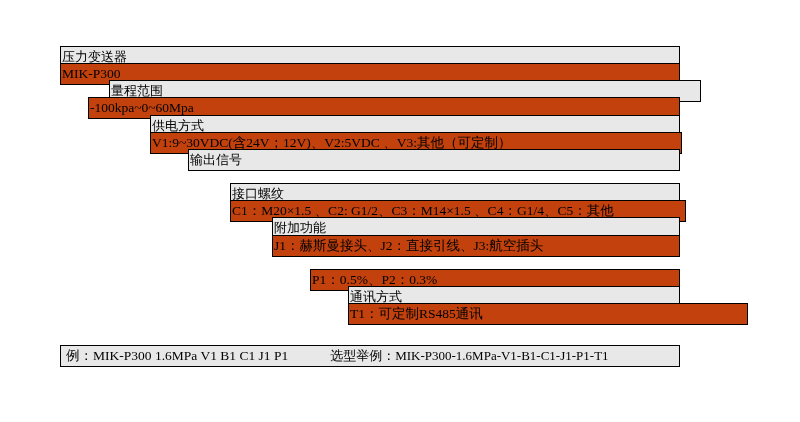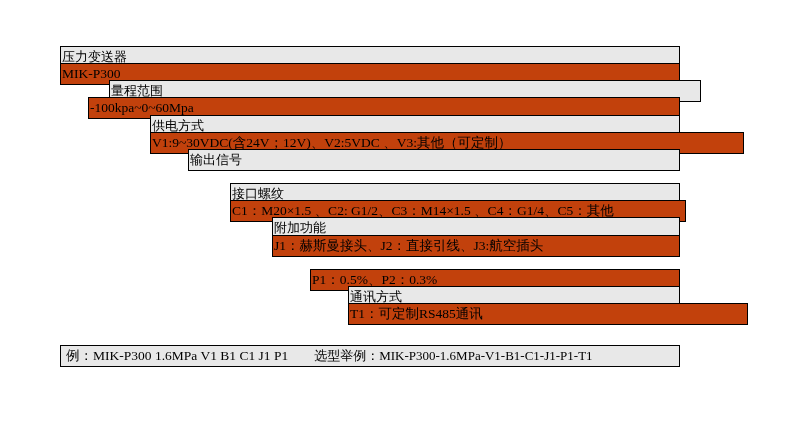--- a/index.html
+++ b/index.html
@@ -57,20 +57,21 @@
   #example-row {
     position: absolute;
     box-sizing: border-box;
     border: 1px solid #000000;
     background: #e8e8e8;
     height: 22px;
     display: flex;
     align-items: center;
     overflow: hidden;
     white-space: nowrap;
+    gap: 16px;
   }
   #example-row .ex-left {
     font-family: "Liberation Serif", serif;
     font-size: 13.5px;
     padding-left: 5px;
     letter-spacing: 0px;
   }
   #example-row .ex-right {
     font-family: "Liberation Serif", serif;
     font-size: 13px;
@@ -89,21 +90,21 @@
     </div>
     <div class="row title head" style="left: 73px; top: 80px; width: 592px; margin-left: 36px;">
       <span class="txt">量程范围</span>
     </div>
     <div class="row value mono" style="left: 88px; top: 97px; width: 592px;">
       <span class="txt">-100kpa~0~60Mpa</span>
     </div>
     <div class="row title head" style="left: 150px; top: 115px; width: 530px;">
       <span class="txt">供电方式</span>
     </div>
-    <div class="row value mono" style="left: 150px; top: 132px; width: 594px;">
+    <div class="row value mono" style="left: 150px; top: 132px; width: 532px;">
       <span class="txt">V1:9~30VDC(含24V；12V)、V2:5VDC 、V3:其他（可定制）</span>
     </div>
     <div class="row title head" style="left: 188px; top: 149px; width: 492px;">
       <span class="txt">输出信号</span>
     </div>
     <div class="row title head" style="left: 230px; top: 183px; width: 450px;">
       <span class="txt">接口螺纹</span>
     </div>
     <div class="row value mono" style="left: 230px; top: 200px; width: 456px;">
       <span class="txt">C1：M20×1.5 、C2: G1/2、C3：M14×1.5 、C4：G1/4、C5：其他</span>

